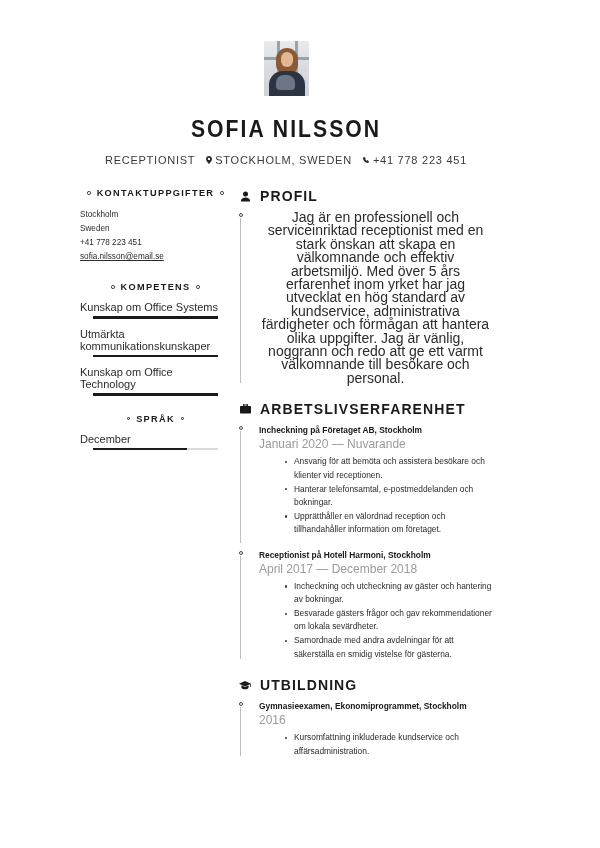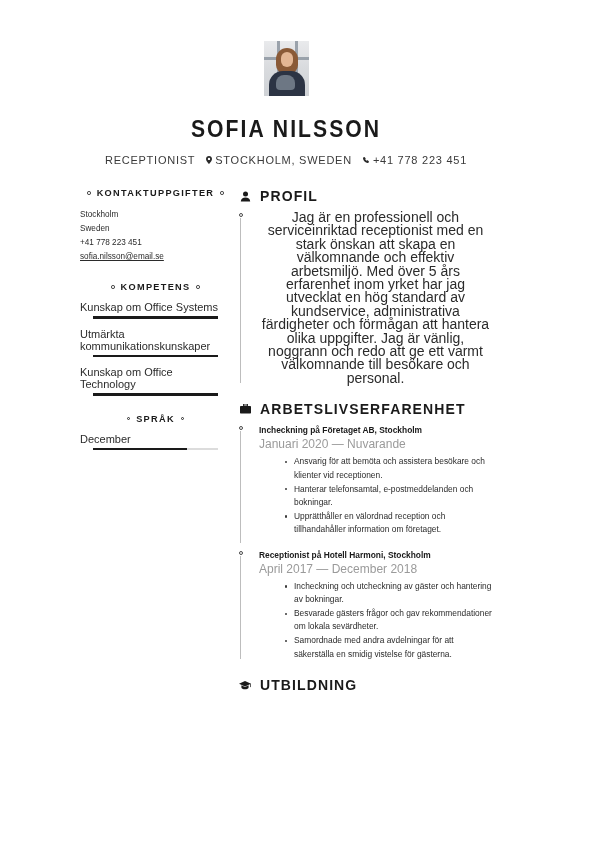--- a/index.html
+++ b/index.html
@@ -449,17 +449,28 @@
         <div class="sec-head">
           <span class="sec-icon">
             <svg width="12" height="9" viewBox="0 0 12 9">
                 <path d="M6 0L0 2.7l6 2.7 6-2.7z" fill="#1a1a1a"></path>
                 <path d="M2.4 4.3v2.1c0 1 1.6 1.8 3.6 1.8s3.6-.8 3.6-1.8V4.3L6 5.9z" fill="#1a1a1a"></path>
                 <rect x="11.3" y="2.7" width="0.8" height="3.4" fill="#1a1a1a"></rect>
               </svg>
           </span>
           <span class="sec-title">UTBILDNING</span>
         </div>
+        <div class="timeline" id="education-list">
+            <div class="entry last">
+              <span class="marker"></span>
+              <span class="rail"></span>
+              <div class="entry-title">Gymnasieexamen, Ekonomiprogrammet, Stockholm</div>
+              <div class="entry-date">2016</div>
+              <ul class="points">
+                <li>Kursomfattning inkluderade kundservice och affärsadministration.</li>
+              </ul>
+            </div>
+          </div>
       </div>
 
     </div>
   </div>
 </div>
 
 </body></html>

